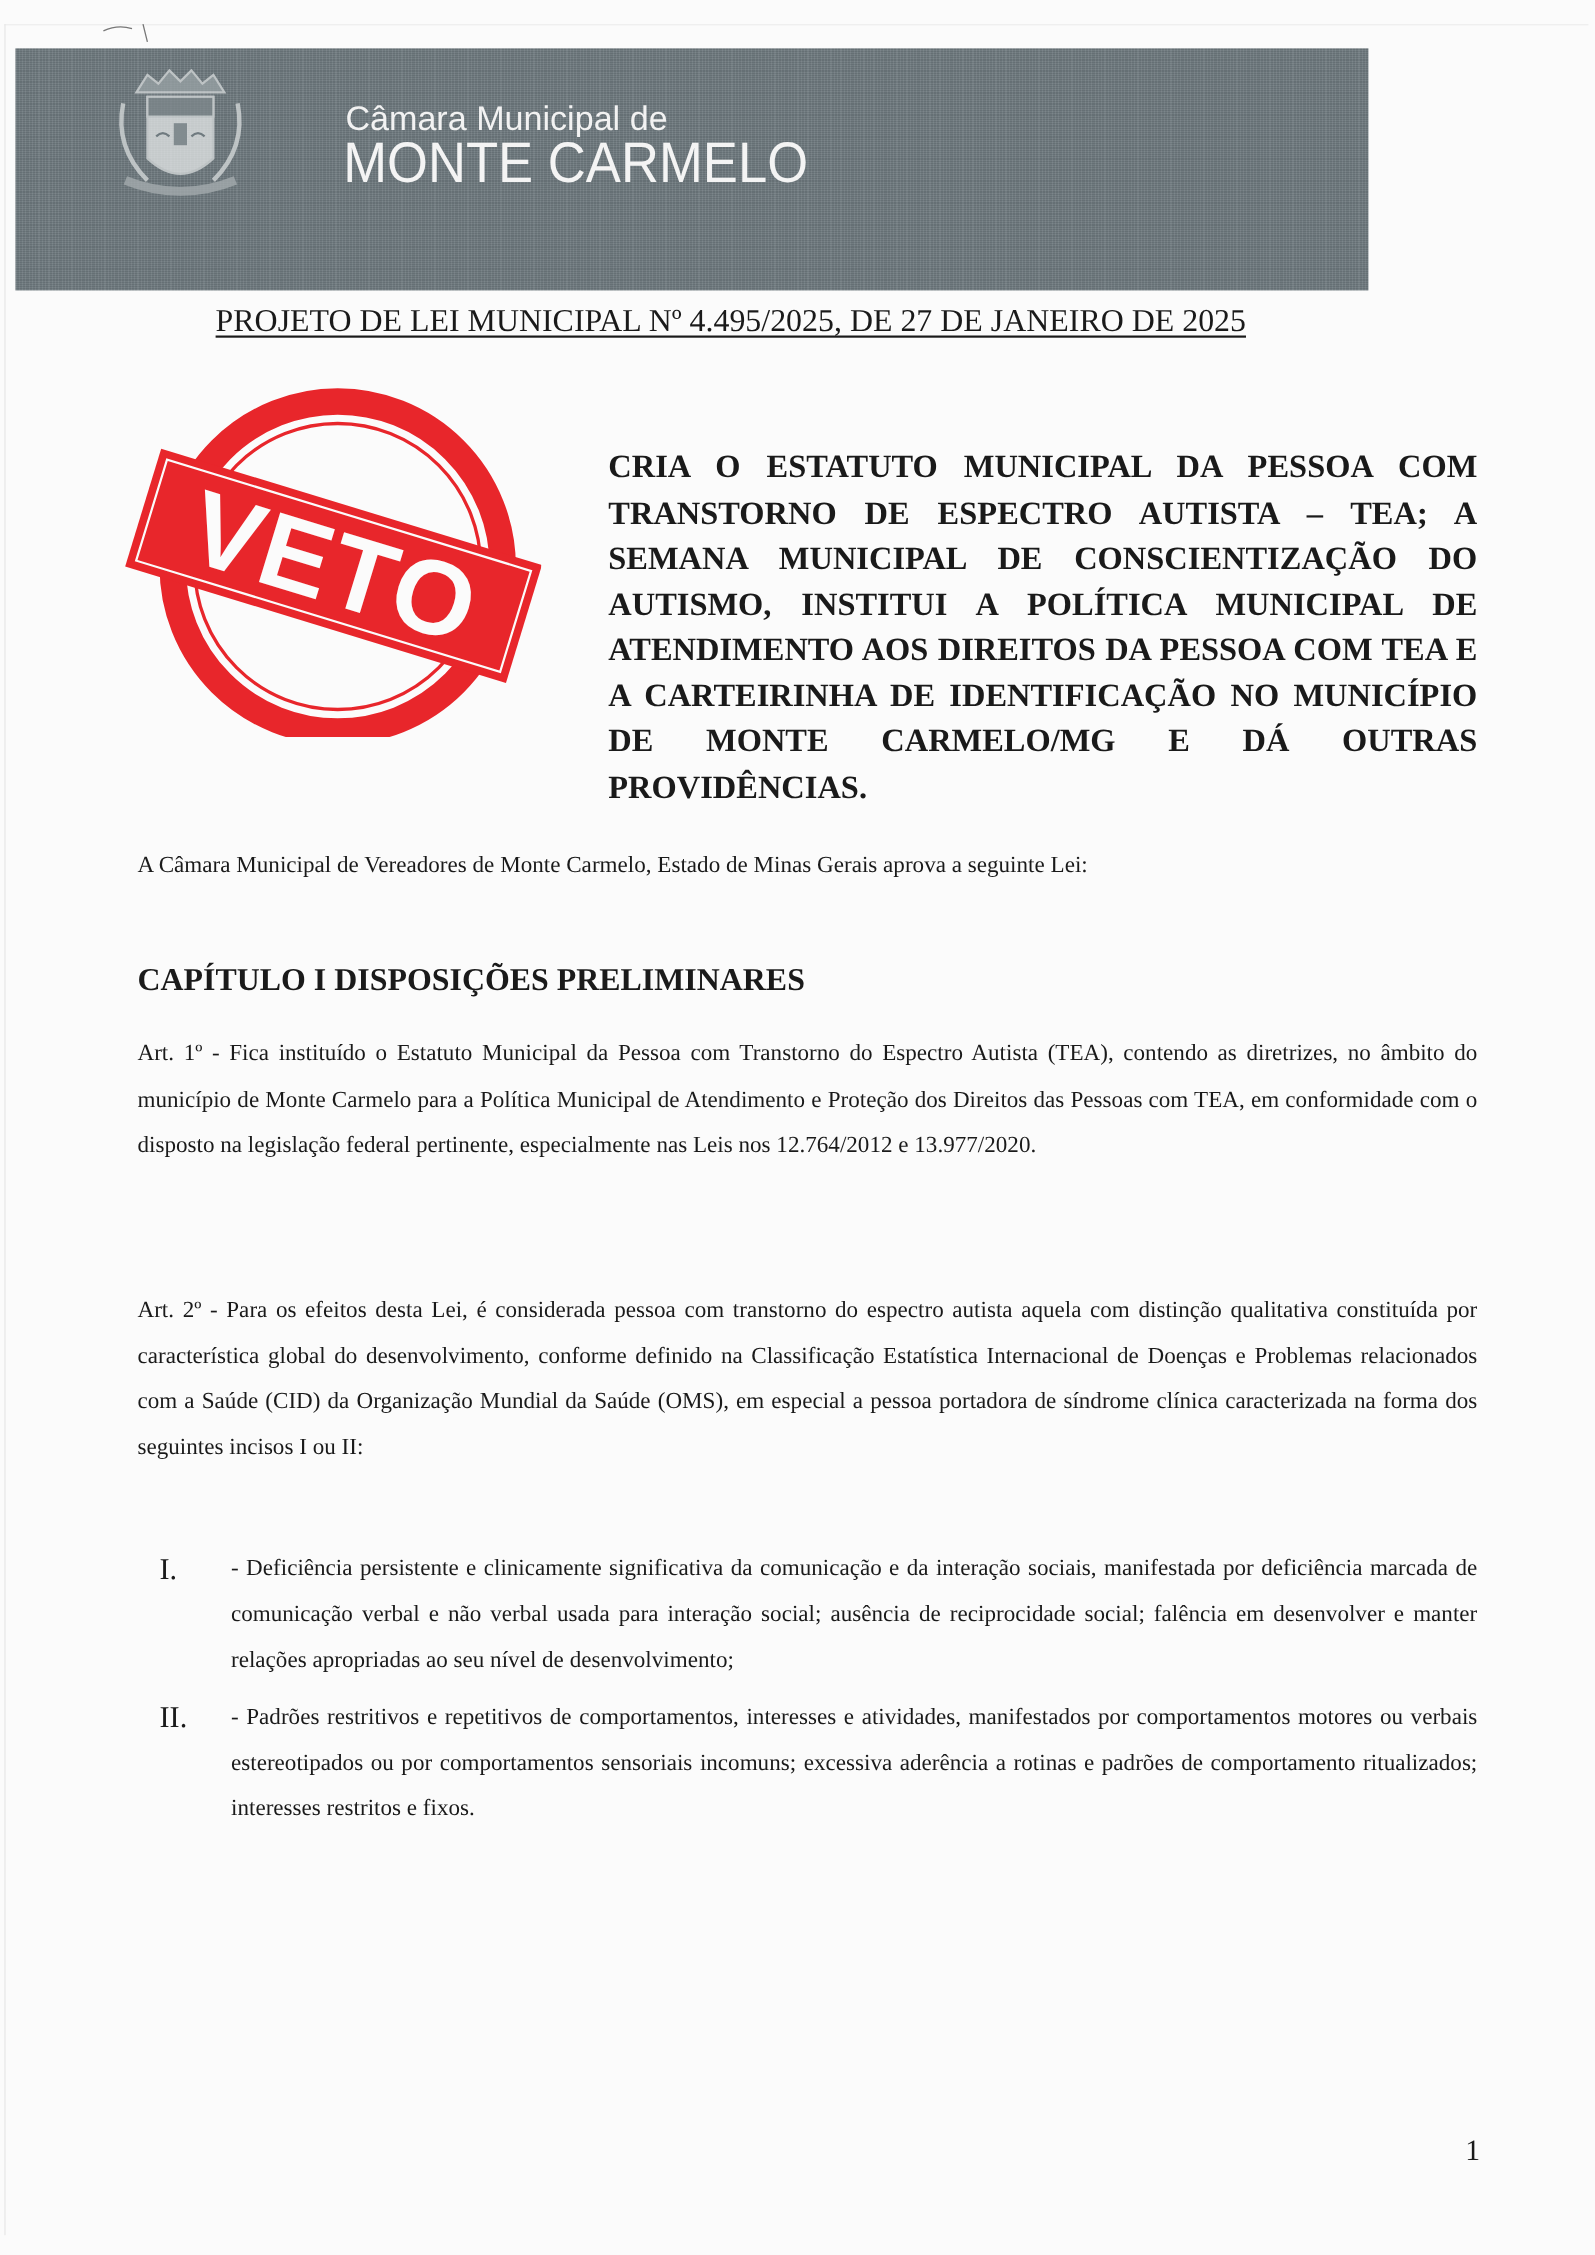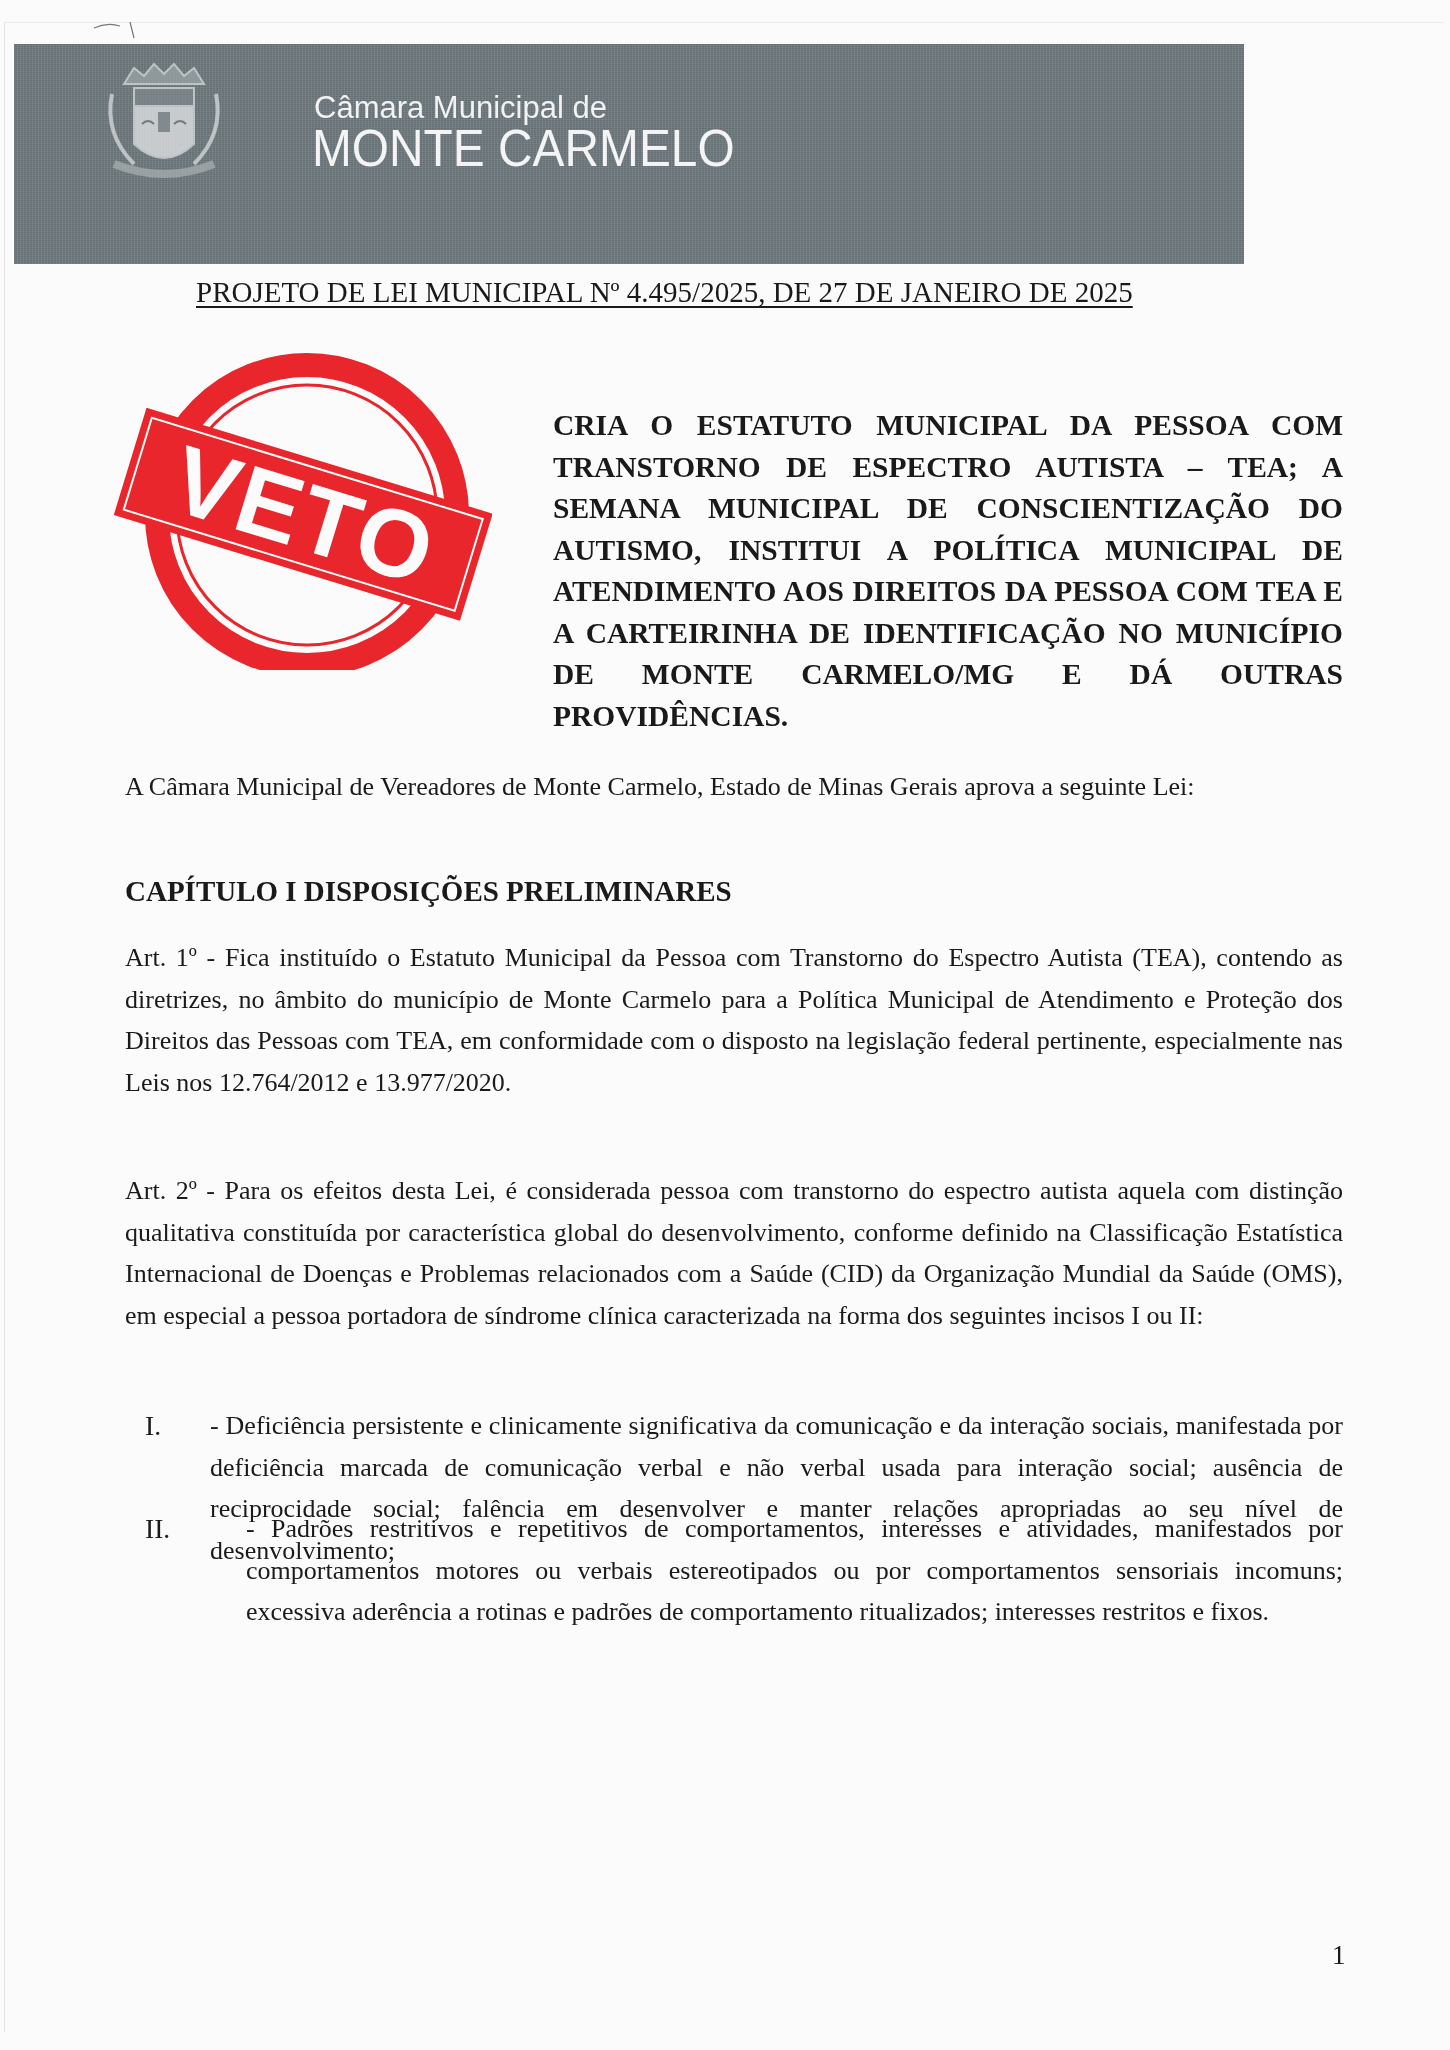--- a/index.html
+++ b/index.html
@@ -24,30 +24,30 @@
 
     .doc-title {
       position: absolute; left: 196px; top: 276px; width: 1080px; text-align: left;
       font-size: 29px; font-weight: normal; text-decoration: underline; text-underline-offset: 4px; white-space: nowrap;
     }
     .stamp { position: absolute; left: 112px; top: 350px; width: 380px; height: 320px; }
     .ementa {
       position: absolute; left: 553px; top: 405px; width: 790px;
       font-size: 29.5px; font-weight: bold; line-height: 41.5px; text-align: justify;
     }
-    .body-text { font-size: 26px; line-height: 41.5px; text-align: justify; }
+    .body-text { font-size: 21px; line-height: 41.5px; text-align: justify; }
     .preamble { position: absolute; left: 125px; top: 766px; width: 1218px; }
     .chapter { position: absolute; left: 125px; top: 875px; font-size: 29px; font-weight: bold; }
     .art { position: absolute; left: 125px; width: 1218px; }
     .art1 { top: 937px; }
     .art2 { top: 1170px; }
     .art-label { font-weight: normal; }
     .inciso { position: absolute; left: 125px; width: 1218px; display: flex; }
     .inciso1 { top: 1405px; }
-    .inciso2 { top: 1508px; gap: 36px; }
+    .inciso2 { top: 1540px; }
     .inciso-num { width: 85px; flex: none; font-size: 27.5px; line-height: 41.5px; padding-left: 20px; box-sizing: border-box; }
     .inciso-text { flex: 1; }
     .page-num { position: absolute; left: 1332px; top: 1940px; font-size: 27px; }
   </style>
 </head>
 <body>
 
 <div class="top-edge"></div>
 <div class="page-edge"></div>
 <svg class="scribble" viewBox="0 0 60 20">

